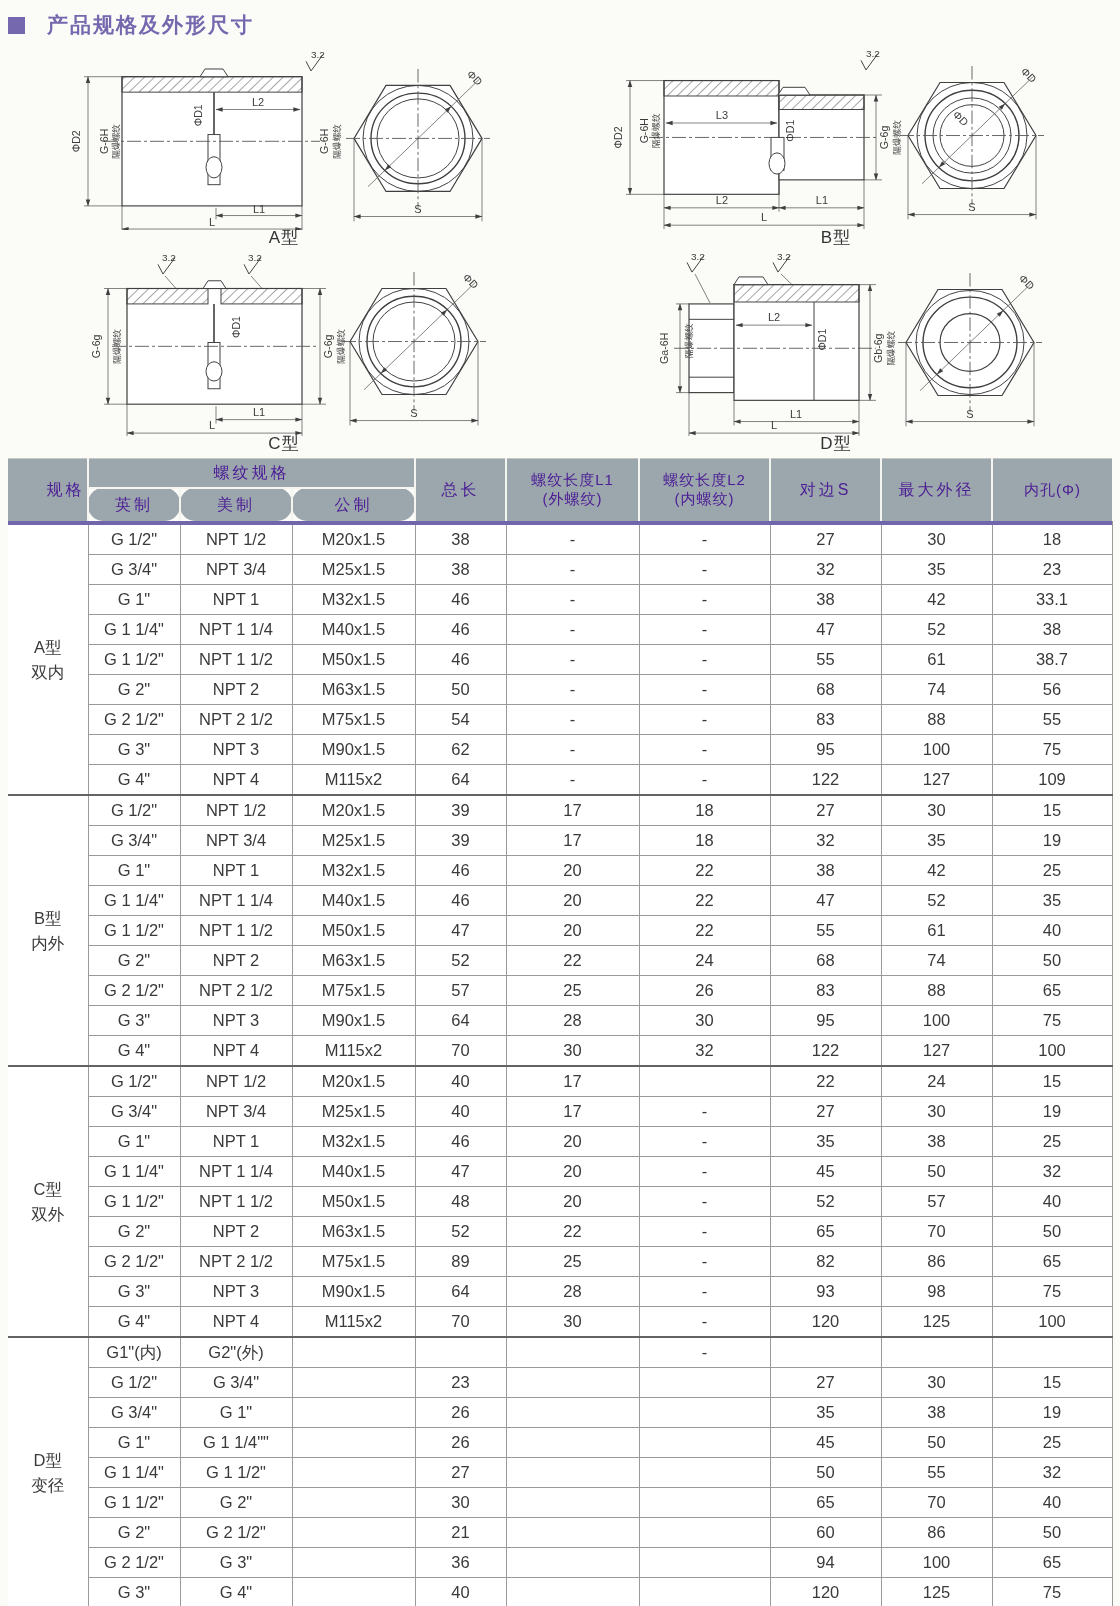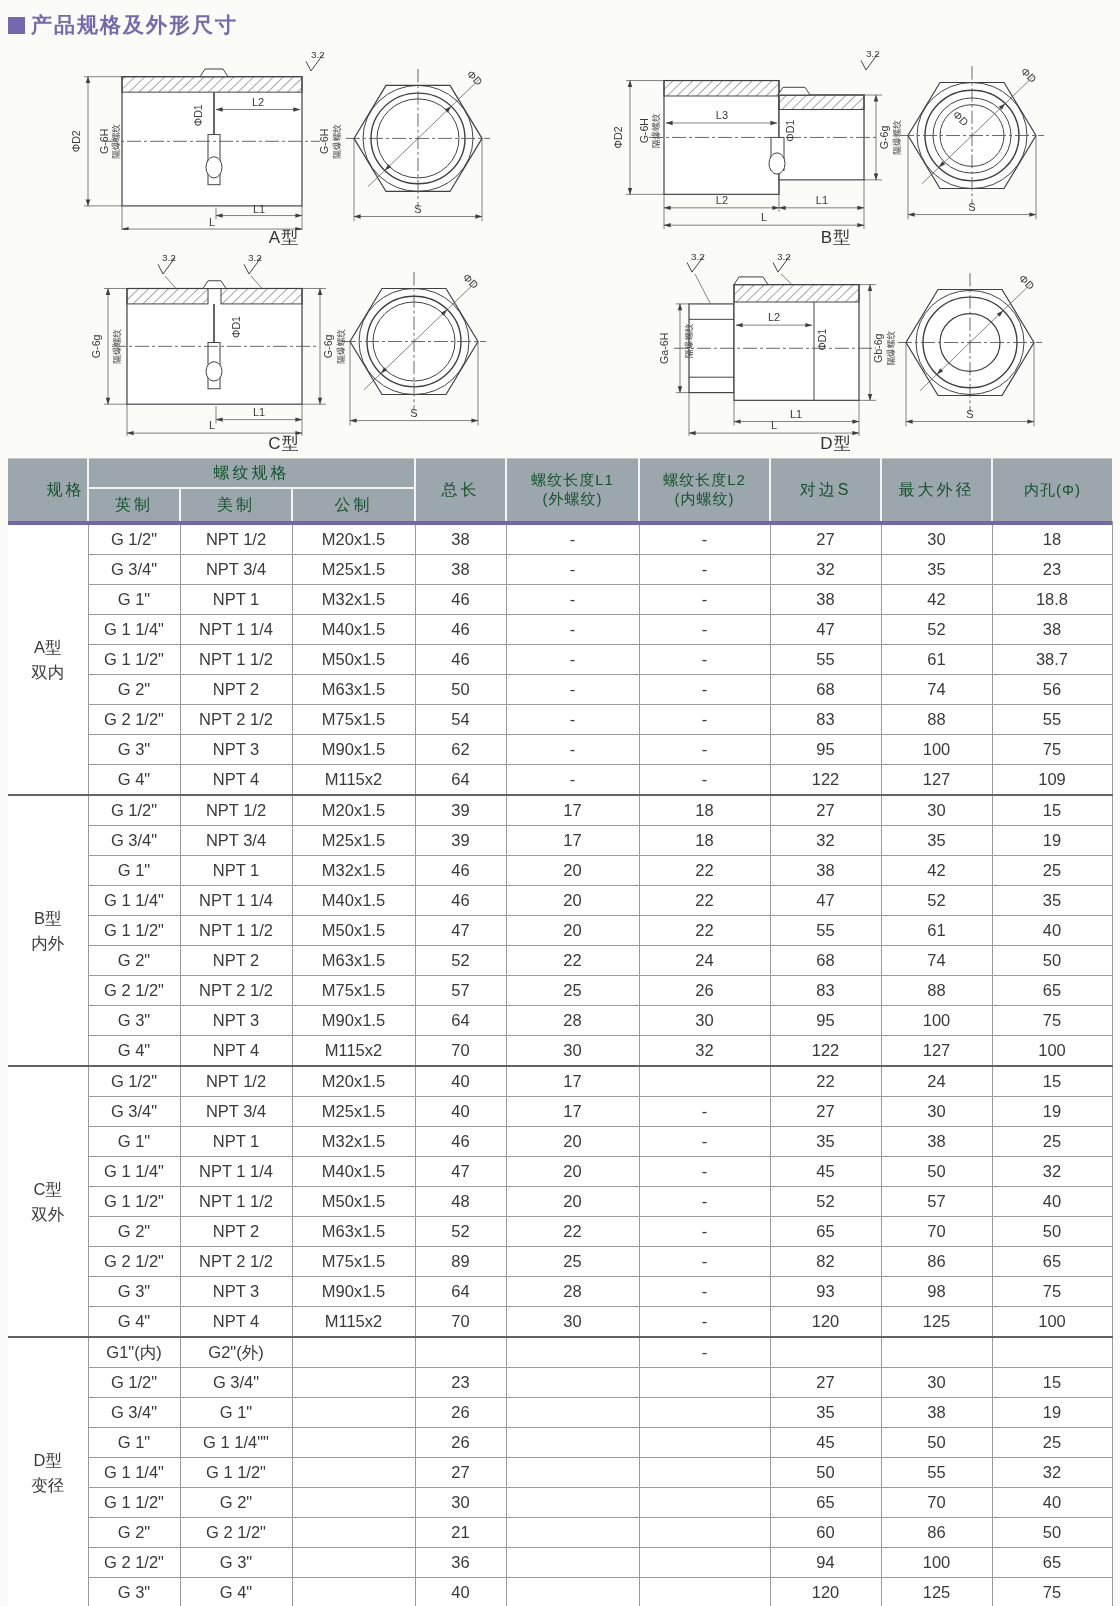--- a/index.html
+++ b/index.html
@@ -3,46 +3,46 @@
 <meta charset="utf-8">
 <style>
   html,body{margin:0;padding:0;}
   body{
     width:1120px;height:1606px;box-sizing:border-box;
     background:#fbfbf8;color:#3c3c3c;
     font-family:"Liberation Sans","DejaVu Sans",sans-serif;
     padding:8px 8px 0 8px;overflow:hidden;
   }
   
-  .title-row{display:flex;align-items:center;height:30px;margin:2px 0 2px 0;}
+  .title-row{display:flex;align-items:center;height:30px;margin:2px 0 2px 0;gap:16px;}
   .title-sq{width:17px;height:17px;background:#7568ae;margin-right:6px;}
   .title-text{font-size:21px;font-weight:bold;color:#7568ae;letter-spacing:2px;}
   
   .drawings{width:1104px;display:grid;grid-template-columns:1fr 1fr;row-gap:0;}
   .dcell{display:flex;flex-direction:column;align-items:center;}
   .dcell svg{display:block;}
   .dlabel{font-size:17px;color:#333;height:18px;line-height:16px;letter-spacing:1px;}
   svg text{font-family:"Liberation Sans","DejaVu Sans",sans-serif;fill:#3c3c3c;}
   .t-dim{font-size:11px;}
   .t-note{font-size:9px;}
   .t-fine{font-size:10px;}
   
   table.spec{
     width:1104px;border-collapse:collapse;table-layout:fixed;
     margin-top:4px;border-top:1px solid #c6c6c2;border-bottom:2px solid #636363;
   }
   thead th{
-    background:#9ca7ad;color:#14532d;font-weight:normal;
+    background:#9ca7ad;color:#4c1d95;font-weight:normal;
     font-size:16px;letter-spacing:3px;padding:0;line-height:1.25;
     border-left:2px solid #f4f4f0;
   }
   thead tr:first-child th:first-child{border-left:none;padding-left:36px;}
   thead th.h-tall{height:62px;}
   thead th.h-span{height:28px;border-bottom:2px solid #f4f4f0;}
-  thead tr.sub th{height:32px;}
+  thead tr.sub th{height:32px;border-radius:15px;}
   thead .sub-ls{letter-spacing:1px;font-size:15px;}
   tr.accent-row td{border:none;padding:0;height:4px;background:#7165ab;}
   tbody td{
     background:#fff;text-align:center;font-size:16.5px;height:29px;padding:0;
     border:1px solid #9a9a9a;color:#3a3a3a;
   }
   tbody th.spec-cell{
     background:#fff;font-weight:normal;font-size:16.5px;color:#3a3a3a;
     border:none;border-right:1px solid #9a9a9a;line-height:1.5;
   }
@@ -384,21 +384,21 @@
       </tr>
       <tr>
         <td>G 1"</td>
         <td>NPT 1</td>
         <td>M32x1.5</td>
         <td>46</td>
         <td>-</td>
         <td>-</td>
         <td>38</td>
         <td>42</td>
-        <td>18.8</td>
+        <td>33.1</td>
       </tr>
       <tr>
         <td>G 1 1/4"</td>
         <td>NPT 1 1/4</td>
         <td>M40x1.5</td>
         <td>46</td>
         <td>-</td>
         <td>-</td>
         <td>47</td>
         <td>52</td>

